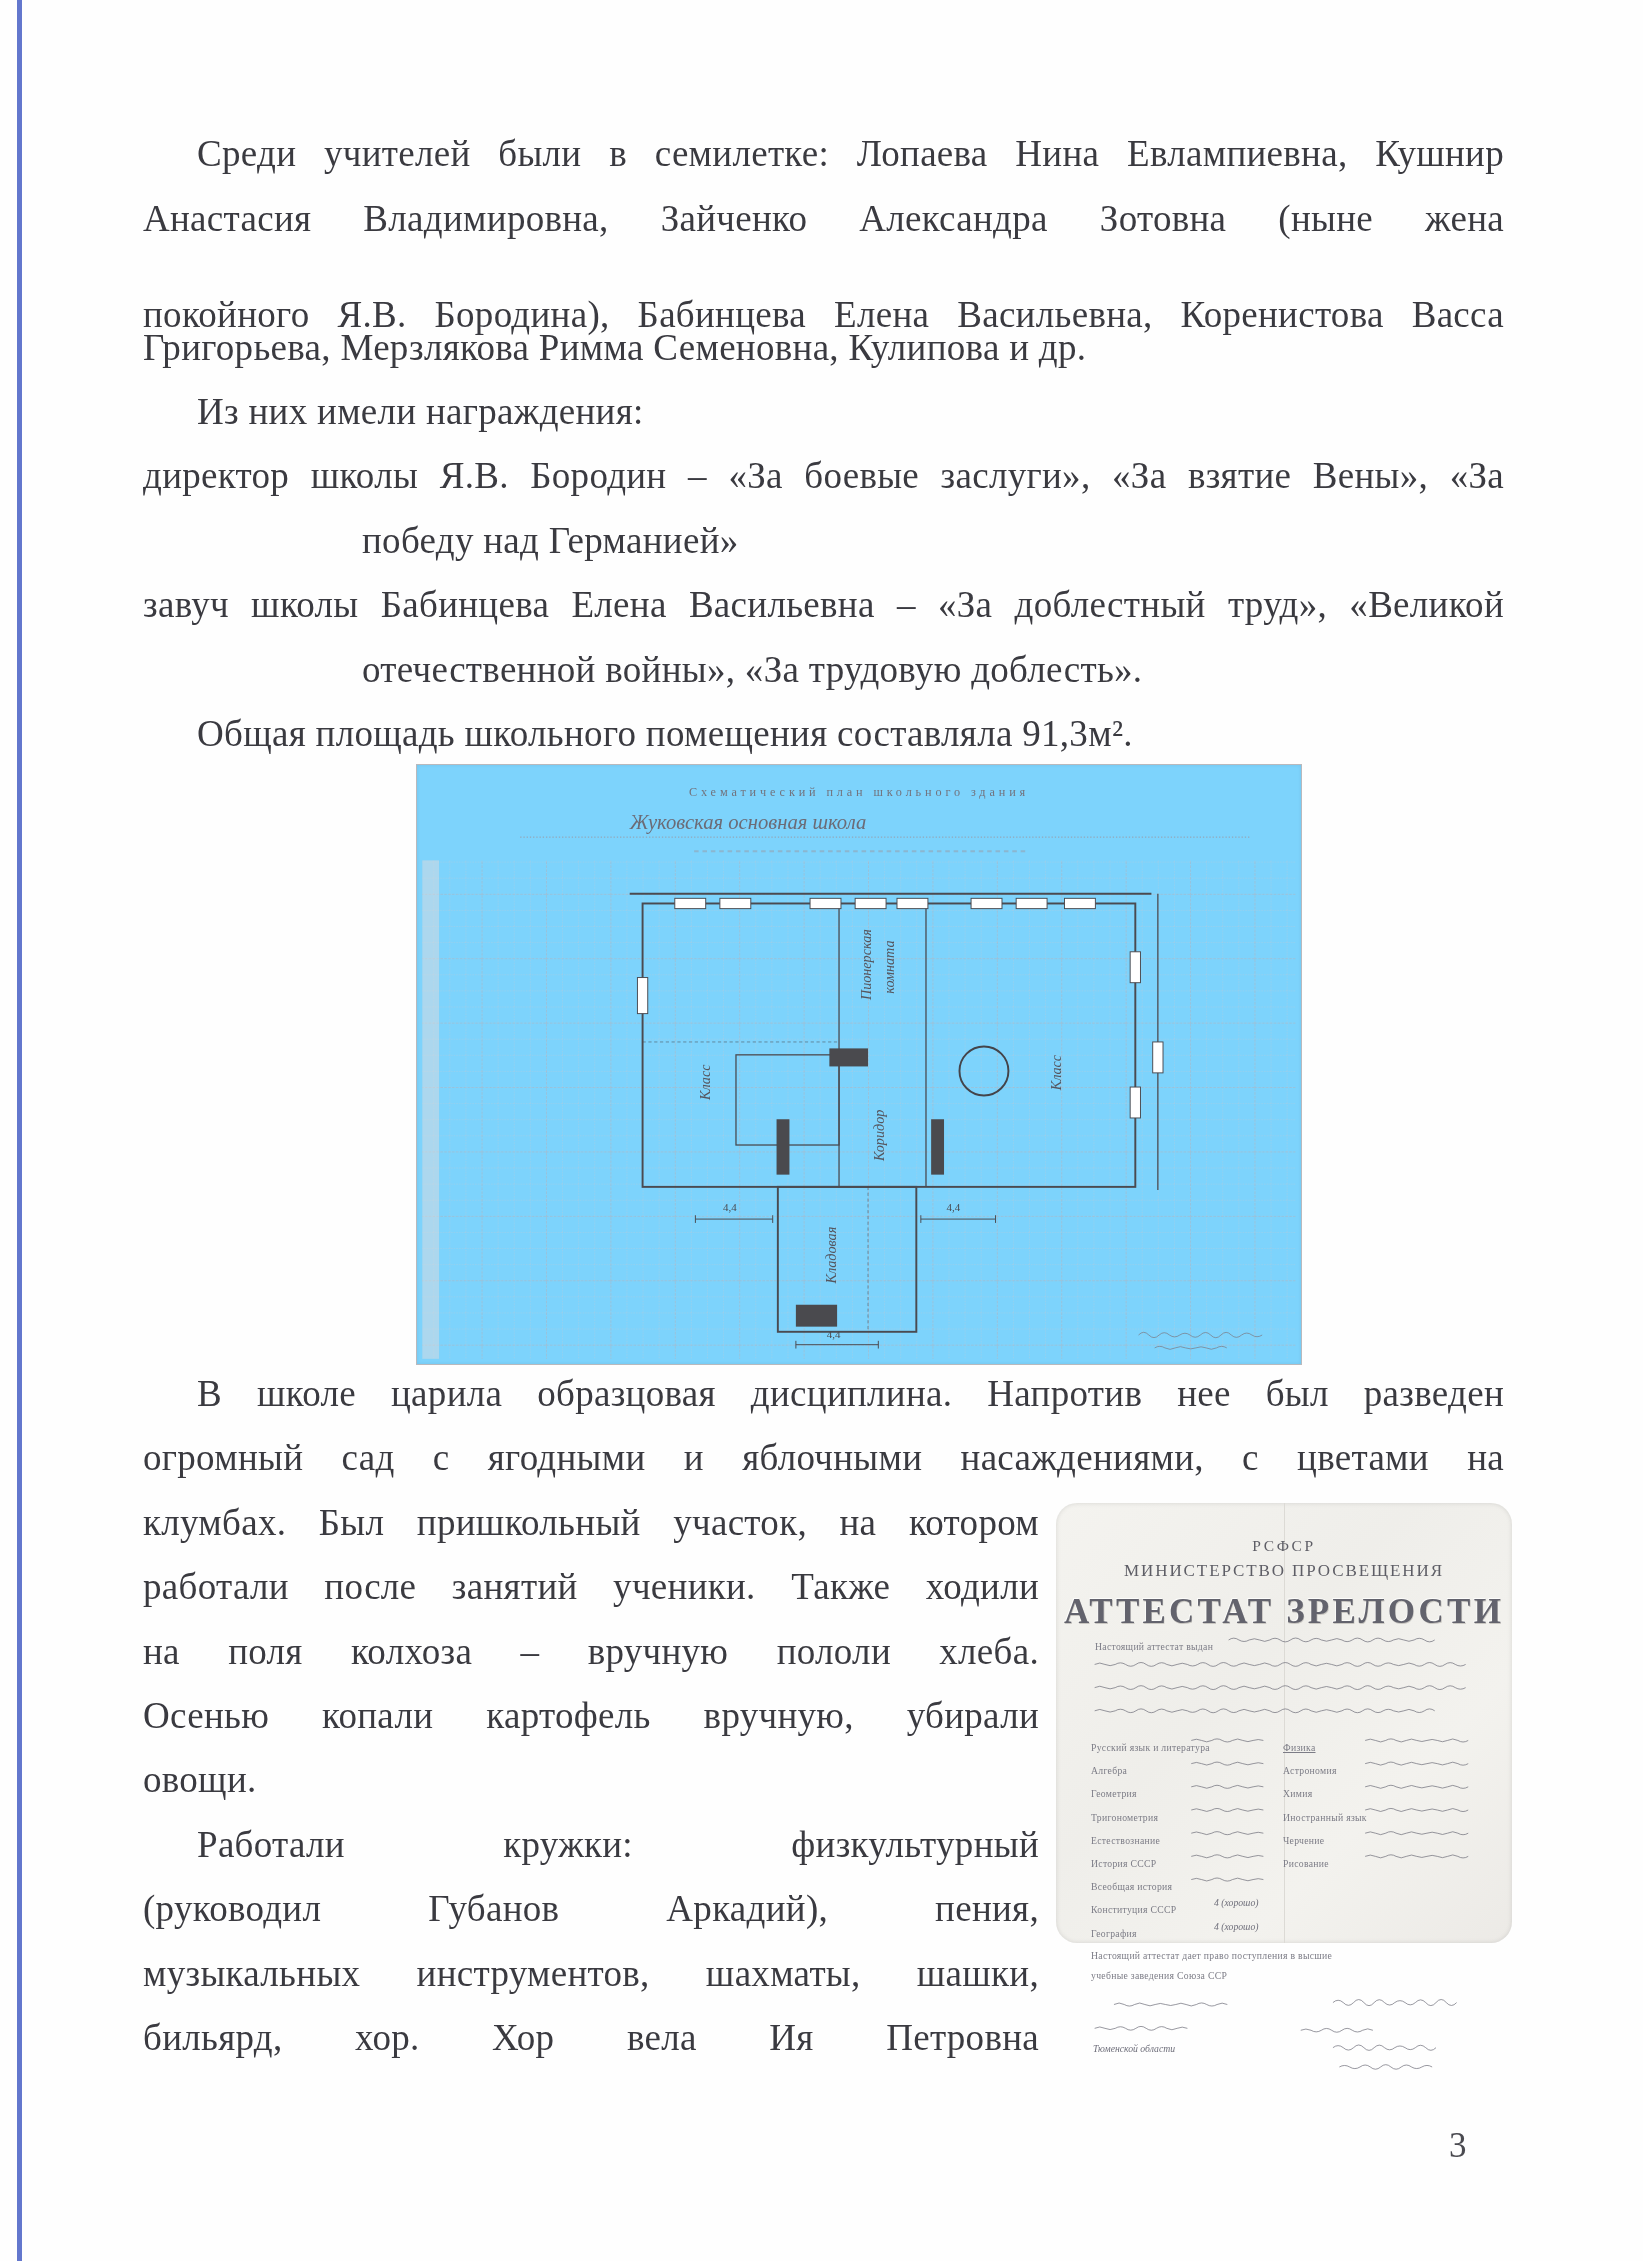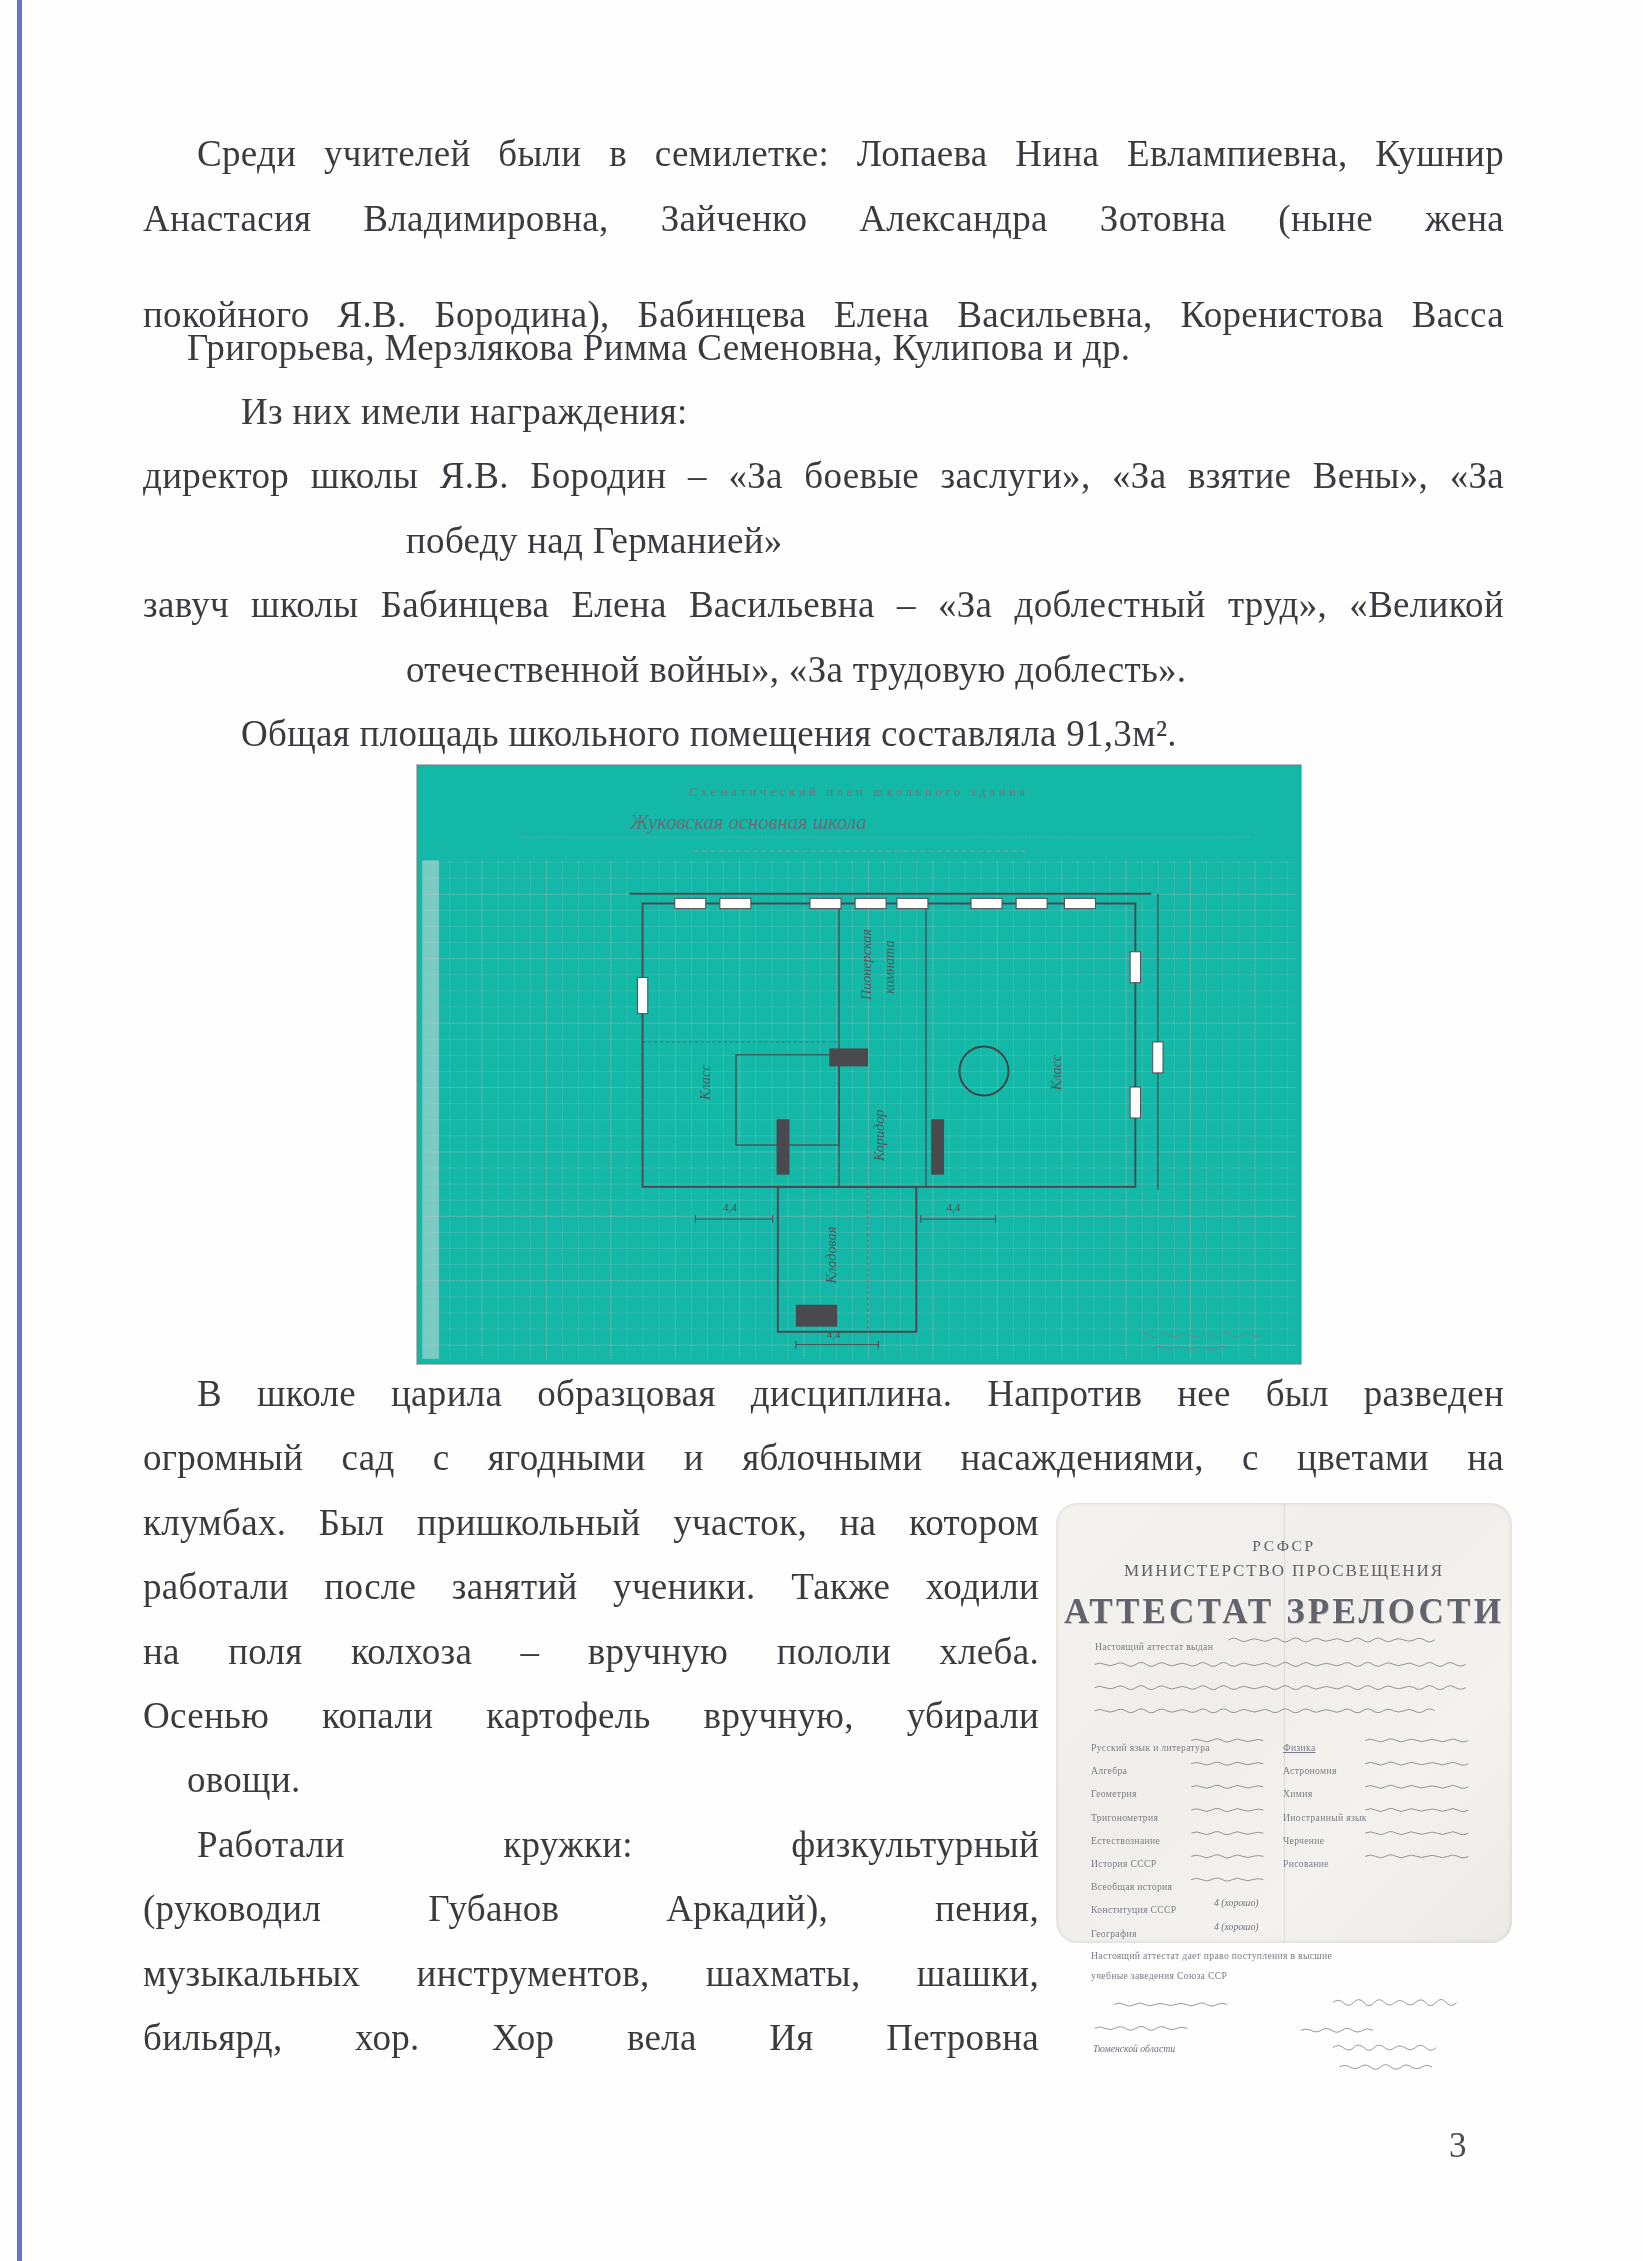--- a/index.html
+++ b/index.html
@@ -2,26 +2,26 @@
 <html style="font-size:10.3px"><head>
 <meta charset="utf-8">
 <style>
   html,body{margin:0;padding:0;background:#888;}
   #page{position:relative;width:1644px;height:2261px;background:#fefefe;overflow:hidden;
         font-family:"Liberation Serif","DejaVu Serif",serif;color:#3a3a40;}
   .margin-line{position:absolute;left:17px;top:0;width:5.2px;height:2261px;background:#3c55c0;opacity:.8;}
   .tline{position:absolute;height:48px;line-height:43px;font-size:37px;white-space:normal;
          color:#3a3a40;letter-spacing:0.3px;}
   .jl{text-align:justify;text-align-last:justify;}
-  .ll{text-align:right;text-align-last:left;margin-left:44px;}
+  .ll{text-align:right;text-align-last:left;}
   .pagenum{position:absolute;left:1449px;top:2126px;font-size:35px;color:#4a4a50;}
 
   
   #plan{position:absolute;left:416px;top:764px;width:884px;height:599px;
-        background:#14b8a6;border:0.6px solid #b9b9bd;box-shadow:0 0 3.9px rgba(0,0,0,.08) inset;}
+        background:#7dd3fc;border:0.6px solid #b9b9bd;box-shadow:0 0 3.9px rgba(0,0,0,.08) inset;}
   #plan svg{display:block;}
 
   
   #cert{position:absolute;left:1056px;top:1503px;width:456px;height:440px;
         background:linear-gradient(135deg,#f4f3ef 0%,#efeeea 40%,#f3f2ee 70%,#eceae6 100%);
         box-shadow:0 0 5.2px rgba(0,0,0,.12) inset;filter:blur(0.2px);border-radius:21px;}
   #cert .fold{position:absolute;left:50%;top:0;width:0.6px;height:100%;background:#dcdad5;}
   .c-country{position:absolute;left:0;top:34px;width:100%;text-align:center;font-size:15.5px;
              letter-spacing:2.6px;color:#5e5e66;}
   .c-ministry{position:absolute;left:0;top:58px;width:100%;text-align:center;font-size:17px;

